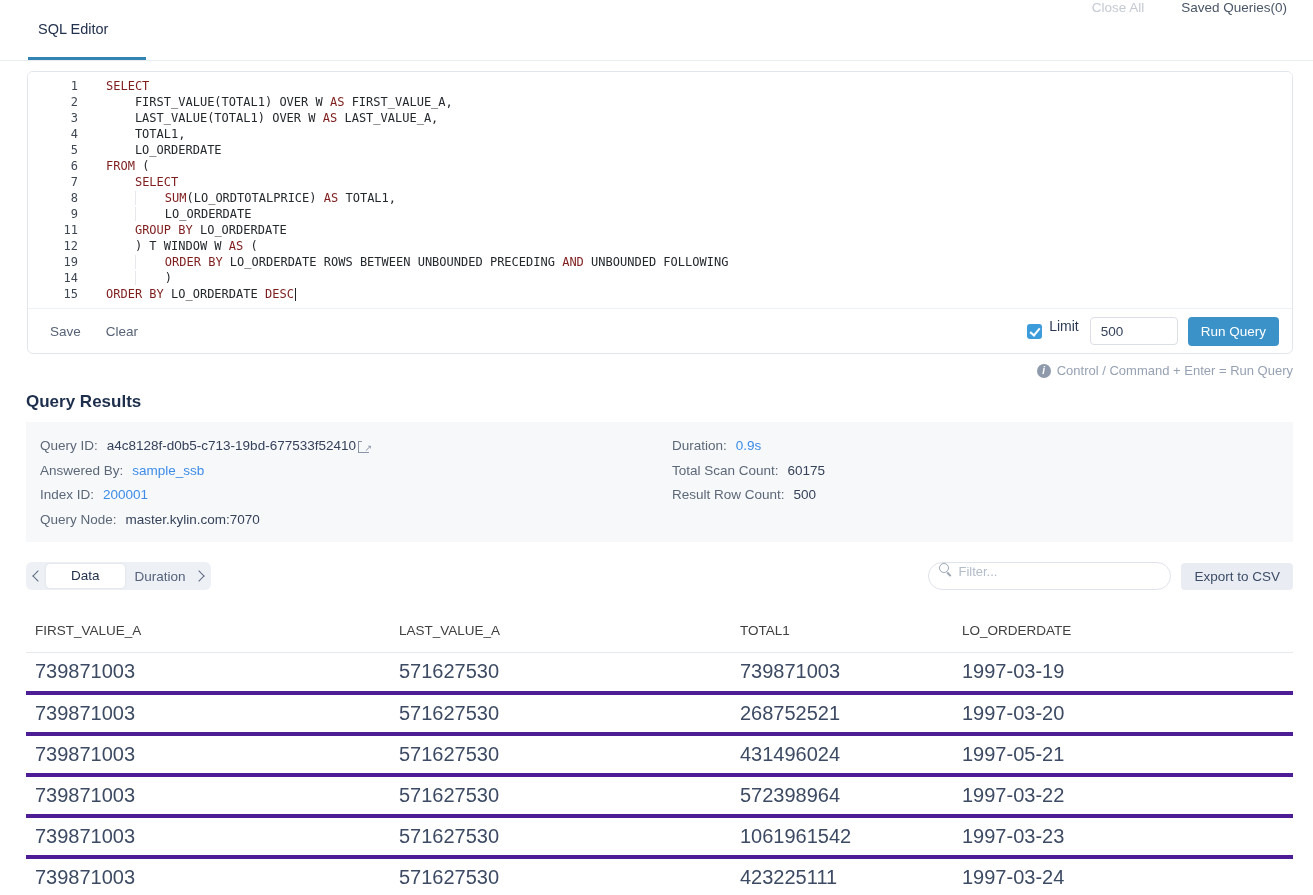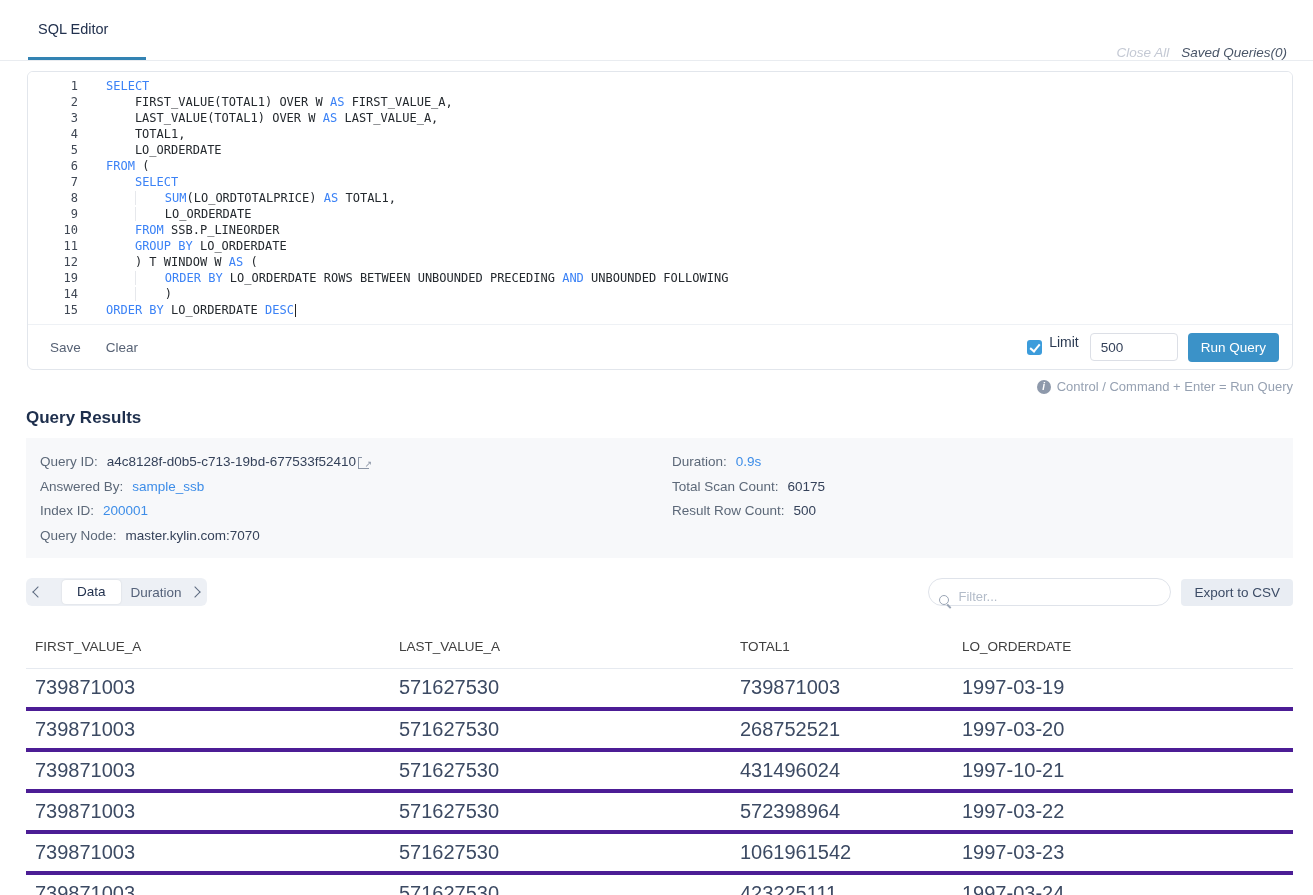--- a/index.html
+++ b/index.html
@@ -17,37 +17,37 @@
     border-bottom:1px solid #e9ecf0;
     padding:0 26px 0 28px;
   }
   .tab-active {
     display:flex; align-items:center;
     padding:0 38px 0 10px;
     font-size:14.5px; color:#22314e;
     border-bottom:3px solid #3383b3;
     cursor:pointer;
   }
-  .tabbar-right { margin-left:auto; display:flex; align-items:flex-end; gap:12px; font-size:13.5px;font-style:italic; }
+  .tabbar-right { margin-left:auto; display:flex; align-items:flex-start; gap:37px; font-size:13.5px; }
   .close-all { color:#c4c9d4; cursor:default; }
   .saved-queries { color:#4a5668; cursor:pointer; }
 
   
   .editor-card {
     margin:10px 20px 0 27px;
     border:1px solid #e2e6ec; border-radius:6px;
     overflow:hidden;
   }
   .code-area { padding:6px 0; background:#fff; }
   .code-line { display:flex; height:16px; line-height:16px;
     font-family:"DejaVu Sans Mono", monospace; font-size:12px; }
   .code-gutter { width:58px; flex:none; text-align:right; padding-right:8px;
     color:#3f4754; user-select:none; }
   .code-text { white-space:pre; color:#24292e; padding-left:20px; }
-  .seg-k { color:#3b82f6; }
+  .seg-k { color:#7f1d1d; }
   .seg-g { border-right:1px solid #e6e8ec; }
   .seg-c { display:inline-block; width:1px; height:13px; background:#222;
     vertical-align:middle; margin-left:1px; }
 
   .editor-toolbar {
     height:45px; border-top:1px solid #eef1f5;
     display:flex; align-items:center; padding:0 13px 0 22px;
     font-size:13.5px;
   }
   .tb-link { color:#576275; margin-right:25px; cursor:pointer; }
@@ -121,32 +121,31 @@
   .seg-control {
     background:#edf0f5; border-radius:6px; height:28px;
     display:flex; align-items:center; padding:0 6px; gap:4px;
   }
   .chev { width:8px; height:8px; border-left:1.5px solid #5d6b80;
     border-bottom:1.5px solid #5d6b80; flex:none; cursor:pointer; }
   .chev-left { transform:rotate(45deg); margin-left:2px; }
   .chev-right { transform:rotate(-135deg); margin-right:2px; }
   .seg-pill {
     background:#fff; border-radius:4px; height:24px; line-height:24px;
-    padding:0 15px; font-size:13.5px; color:#22314e; cursor:pointer;
+    padding:0 25px; font-size:13.5px; color:#22314e; cursor:pointer;
     box-shadow:0 0 2px rgba(0,0,0,0.12);
-    margin-left:16px;
   }
   .seg-item {
     color:#55627a; font-size:13.5px; padding:0 6px;
     max-width:62px; overflow:hidden; white-space:nowrap; cursor:pointer;
   }
   .filter-wrap {
     margin-left:auto; width:243px; height:28px;
     border:1px solid #dfe3ea; border-radius:15px;
-    display:flex; align-items:flex-end; padding:0 10px; gap:7px; background:#fff;
+    display:flex; align-items:flex-start; padding:0 10px; gap:7px; background:#fff;
   }
   .search-icon { width:10px; height:10px; border:1.5px solid #9aa5b5;
     border-radius:50%; position:relative; flex:none; }
   .search-icon::after {
     content:""; position:absolute; width:1.5px; height:5px; background:#9aa5b5;
     left:8px; top:8px; transform:rotate(-45deg);
   }
   .filter-input { border:none; outline:none; flex:1; font-size:13px;
     font-family:"Liberation Sans", sans-serif; color:#35425a; background:transparent; }
   .filter-input::placeholder { color:#b3bcc9; }
@@ -214,24 +213,20 @@
           <span class="code-gutter">7</span>
           <span class="code-text"><span class="seg-t">    </span><span class="seg-k">SELECT</span></span>
         </div>
         <div class="code-line">
           <span class="code-gutter">8</span>
           <span class="code-text"><span class="seg-g">    </span><span class="seg-t">    </span><span class="seg-k">SUM</span><span class="seg-t">(LO_ORDTOTALPRICE) </span><span class="seg-k">AS</span><span class="seg-t"> TOTAL1,</span></span>
         </div>
         <div class="code-line">
           <span class="code-gutter">9</span>
           <span class="code-text"><span class="seg-g">    </span><span class="seg-t">    LO_ORDERDATE</span></span>
-        </div>
-        <div class="code-line">
-          <span class="code-gutter">10</span>
-          <span class="code-text"><span class="seg-t">    </span><span class="seg-k">FROM</span><span class="seg-t"> SSB.P_LINEORDER</span></span>
         </div>
         <div class="code-line">
           <span class="code-gutter">11</span>
           <span class="code-text"><span class="seg-t">    </span><span class="seg-k">GROUP BY</span><span class="seg-t"> LO_ORDERDATE</span></span>
         </div>
         <div class="code-line">
           <span class="code-gutter">12</span>
           <span class="code-text"><span class="seg-t">    ) T WINDOW W </span><span class="seg-k">AS</span><span class="seg-t"> (</span></span>
         </div>
         <div class="code-line">
@@ -342,21 +337,21 @@
       <tr>
         <td>739871003</td>
         <td>571627530</td>
         <td>268752521</td>
         <td>1997-03-20</td>
       </tr>
       <tr>
         <td>739871003</td>
         <td>571627530</td>
         <td>431496024</td>
-        <td>1997-10-21</td>
+        <td>1997-05-21</td>
       </tr>
       <tr>
         <td>739871003</td>
         <td>571627530</td>
         <td>572398964</td>
         <td>1997-03-22</td>
       </tr>
       <tr>
         <td>739871003</td>
         <td>571627530</td>

